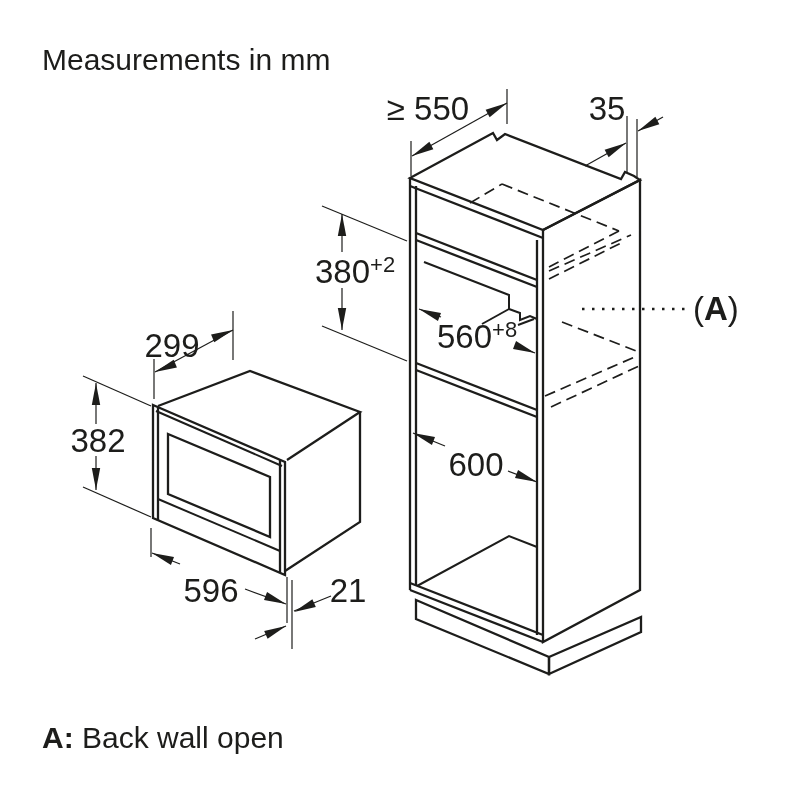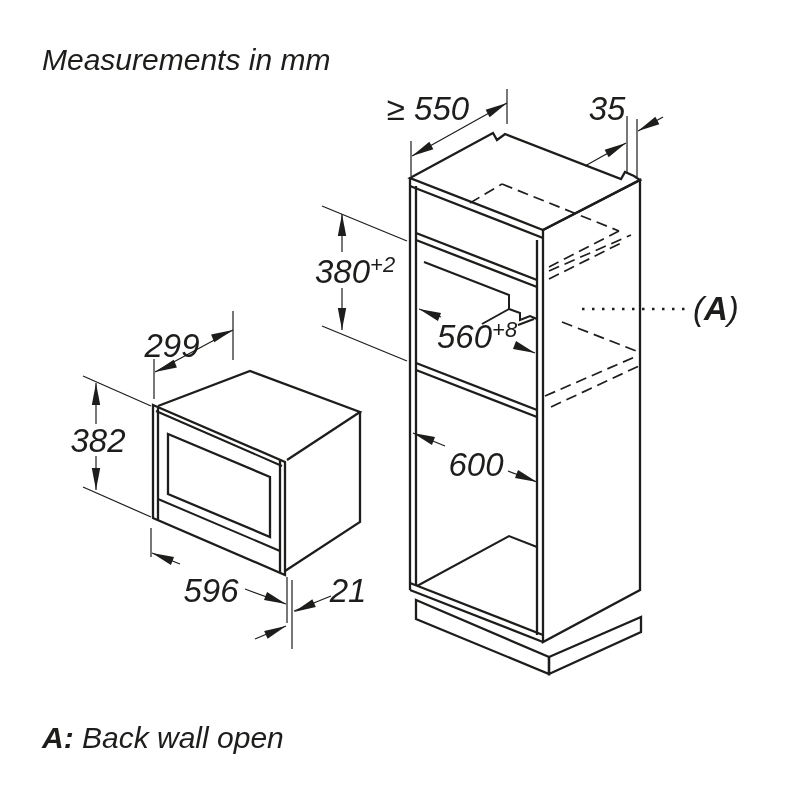--- a/index.html
+++ b/index.html
@@ -1,16 +1,16 @@
 <!DOCTYPE html>
 <html><head>
 <meta charset="utf-8">
 <style>
   html,body{margin:0;padding:0;background:#ffffff;}
-  .stage{position:relative;width:800px;height:800px;background:#fff;overflow:hidden;font-style:italic;}
+  .stage{position:relative;width:800px;height:800px;background:#fff;overflow:hidden;}
   svg{display:block;}
   svg text{font-family:"Liberation Sans", sans-serif;fill:#1d1d1b;}
   .obj{stroke:#1d1d1b;stroke-width:2.3;fill:none;stroke-linejoin:miter;}
   .obj-thin{stroke:#1d1d1b;stroke-width:2;fill:none;}
   .dim{stroke:#1d1d1b;stroke-width:1.2;fill:none;}
   .dash{stroke:#1d1d1b;stroke-width:1.7;fill:none;stroke-dasharray:11 6;}
   .dots{stroke:#1d1d1b;stroke-width:2.6;fill:none;stroke-dasharray:2.5 7.5;}
   .arr{fill:#1d1d1b;stroke:none;}
   .lbl{font-size:33px;}
   .lbl-sup{font-size:22px;}

